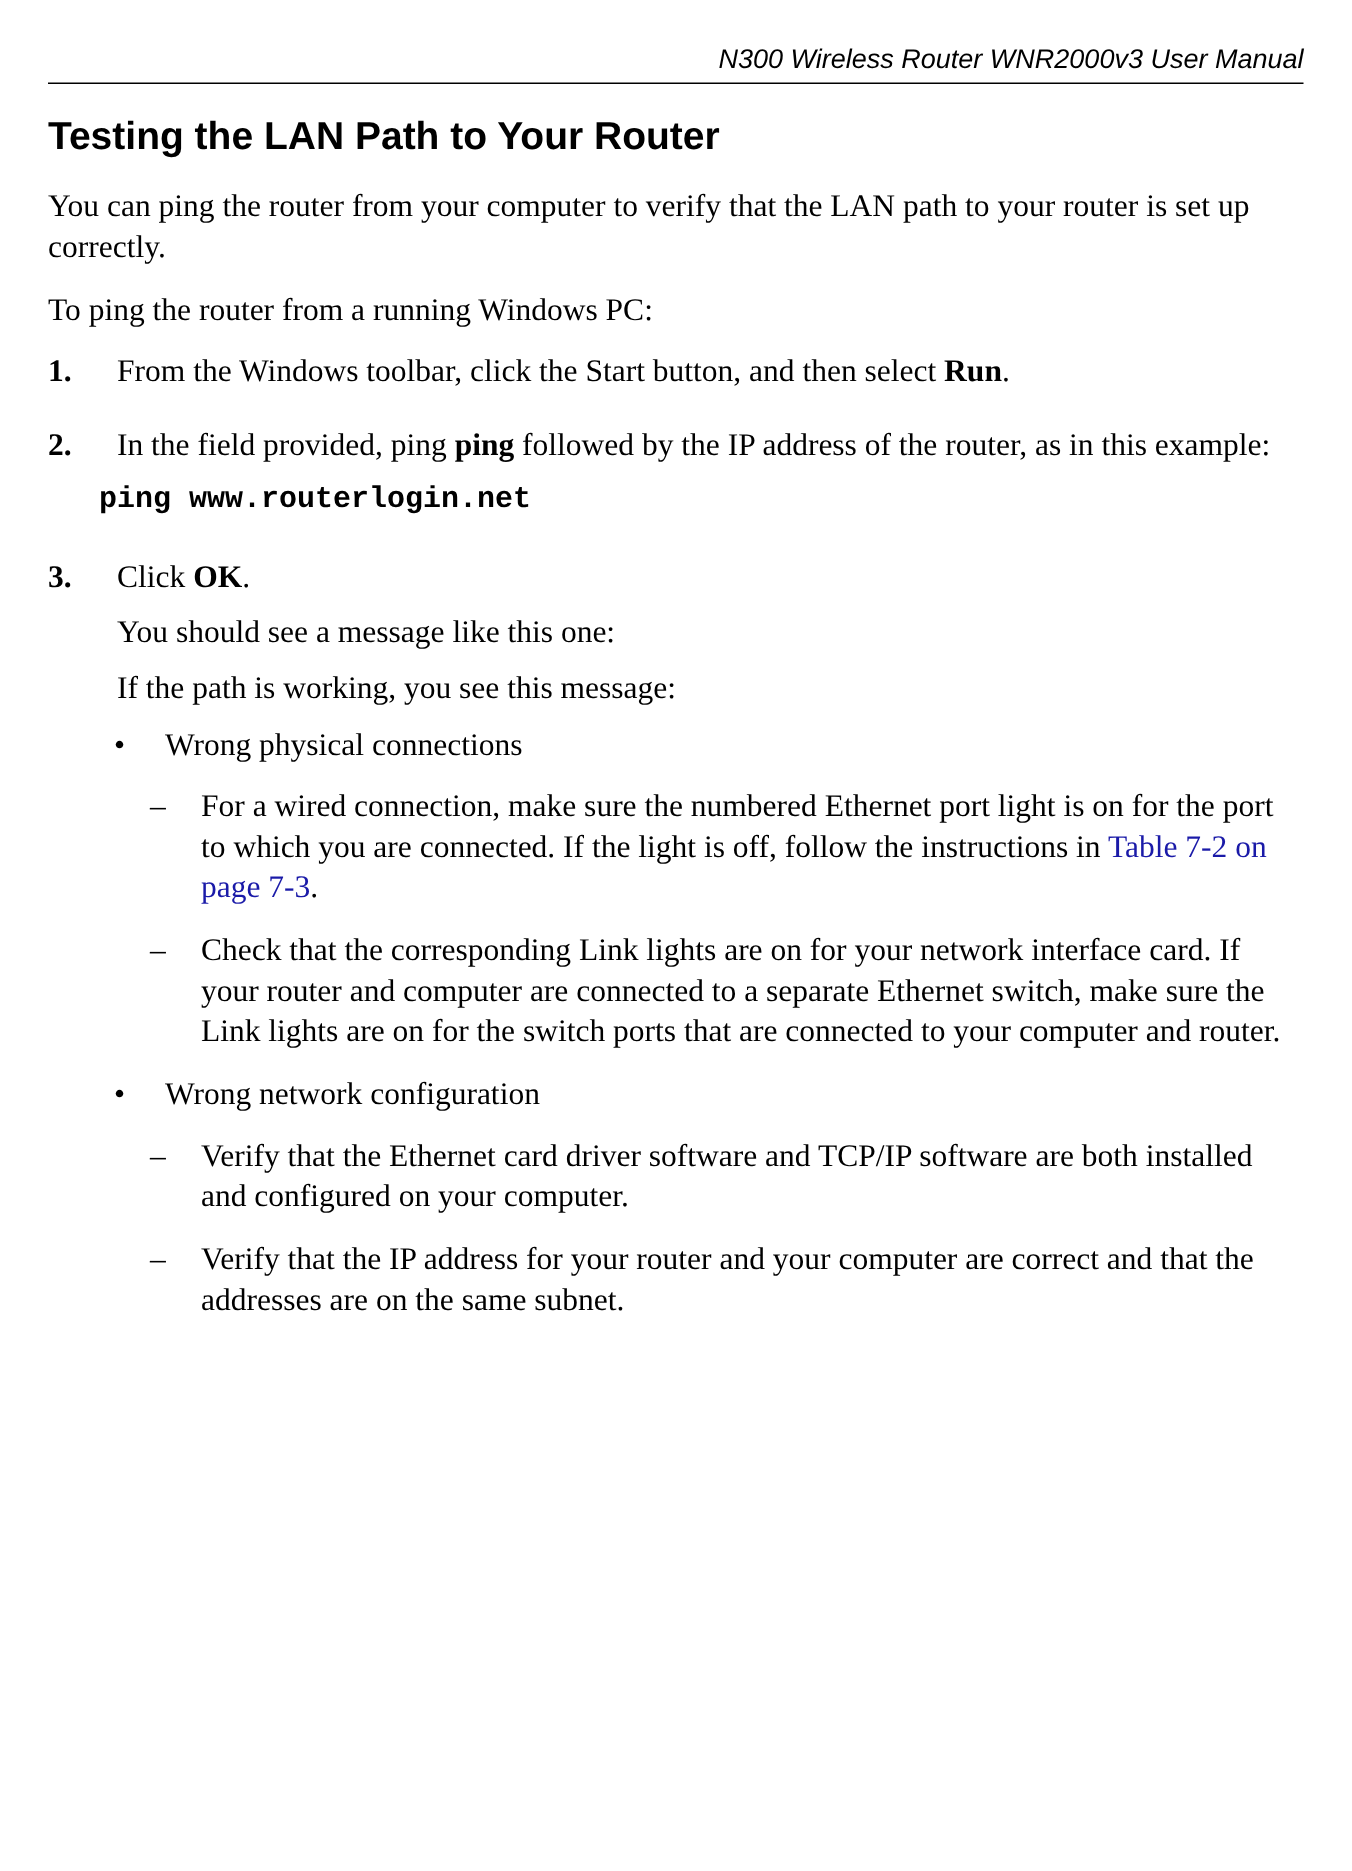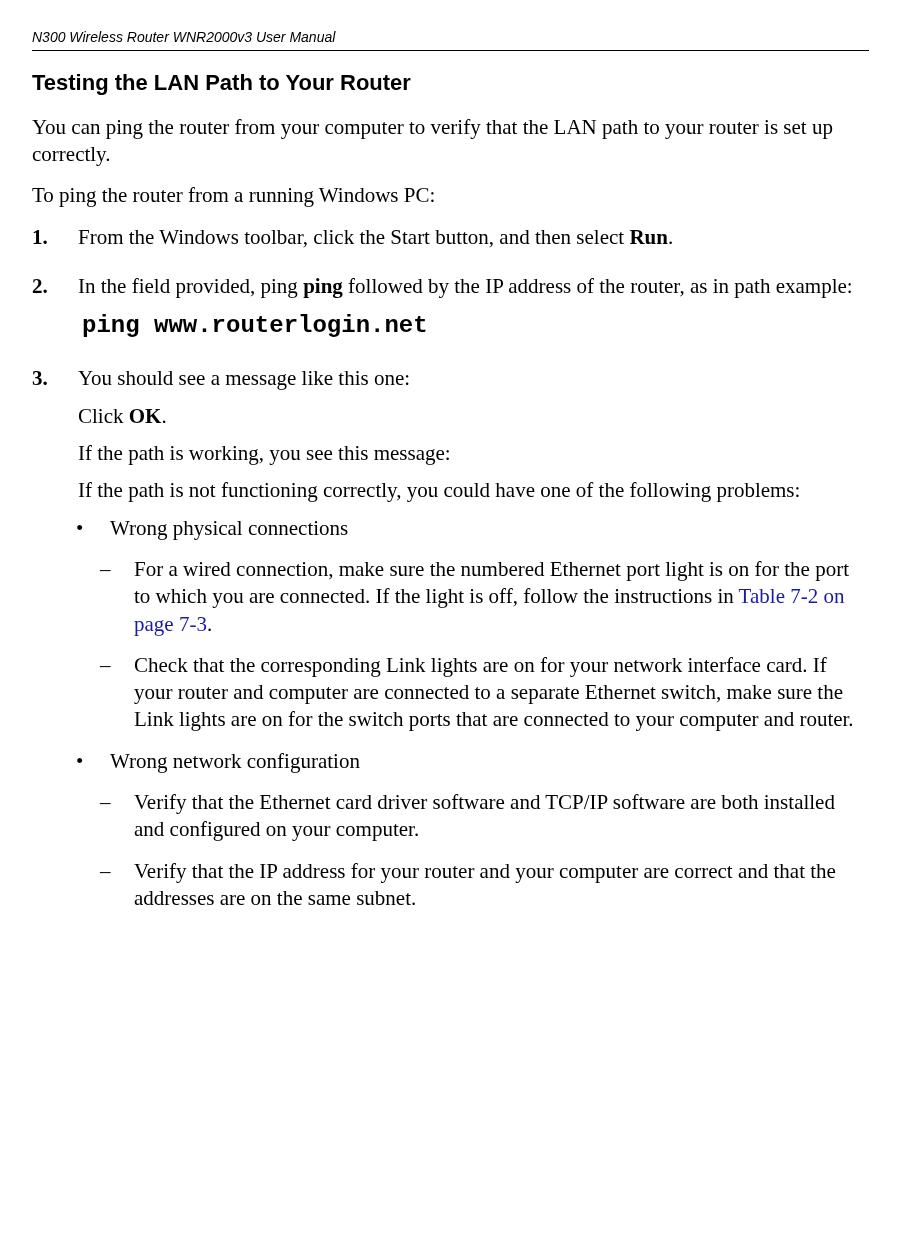--- a/index.html
+++ b/index.html
@@ -8,31 +8,32 @@
     line-height: 1.3;
     color: #000;
     margin: 0;
     padding: 28px 32px 20px 32px;
     width: 901px;
     box-sizing: border-box;
   }
   .header {
     font-family: Arial, Helvetica, sans-serif;
     font-style: italic;
-    font-size: 14px;
+    font-size: 18px;
+    text-align: right;
     margin-bottom: 4px;
   }
   hr.rule {
     border: none;
     border-top: 1.5px solid #000;
     margin: 0 0 18px 0;
   }
   h2.section-title {
     font-family: Arial, Helvetica, sans-serif;
-    font-size: 22px;
+    font-size: 26px;
     font-weight: bold;
     margin: 0 0 16px 0;
   }
   p {
     margin: 0 0 14px 0;
     font-family: Liberation Serif, serif;
   }
   .step {
     display: flex;
     margin: 0 0 12px 0;
@@ -44,22 +45,22 @@
   }
   .step-body {
     flex: 1;
   }
   .step-body p {
     margin: 0 0 10px 12px;
   }
   .mono {
     font-family: 'Courier New', Courier, monospace;
     font-weight: bold;
-    font-size: 24px;
-    margin: 2px 0 12px 16px;
+    font-size: 20px;
+    margin: 2px 0 12px 0;
   }
   .bold {
     font-weight: bold;
   }
   .bullet {
     display: flex;
     margin: 0 0 14px 0;
   }
   .bullet-mark {
     width: 34px;
@@ -103,32 +104,31 @@
 <div class="step">
   <div class="step-num">1.</div>
   <div class="step-body">
     <p><span>From the Windows toolbar, click the Start button, and then select </span><span class="bold">Run</span><span>.</span></p>
   </div>
 </div>
 
 <div class="step">
   <div class="step-num">2.</div>
   <div class="step-body">
-    <p><span>In the field provided, ping </span><span class="bold">ping</span><span> followed by the IP address of the router, as in path example:</span></p>
+    <p><span>In the field provided, ping </span><span class="bold">ping</span><span> followed by the IP address of the router, as in this example:</span></p>
     <div class="mono">ping www.routerlogin.net</div>
   </div>
 </div>
 
 <div class="step">
   <div class="step-num">3.</div>
   <div class="step-body">
+    <p><span>Click </span><span class="bold">OK</span><span>.</span></p>
     <p>You should see a message like this one:</p>
-    <p><span>Click </span><span class="bold">OK</span><span>.</span></p>
     <p>If the path is working, you see this message:</p>
-    <p>If the path is not functioning correctly, you could have one of the following problems:</p>
 
     <div class="bullet">
       <div class="bullet-mark">•</div>
       <div class="bullet-body">Wrong physical connections</div>
     </div>
 
     <div class="sub-bullet">
       <div class="sub-mark">–</div>
       <div class="sub-body"><span>For a wired connection, make sure the numbered Ethernet port light is on for the port to which you are connected. If the light is off, follow the instructions in </span><span class="link">Table 7-2 on page 7-3</span><span>.</span></div>
     </div>

